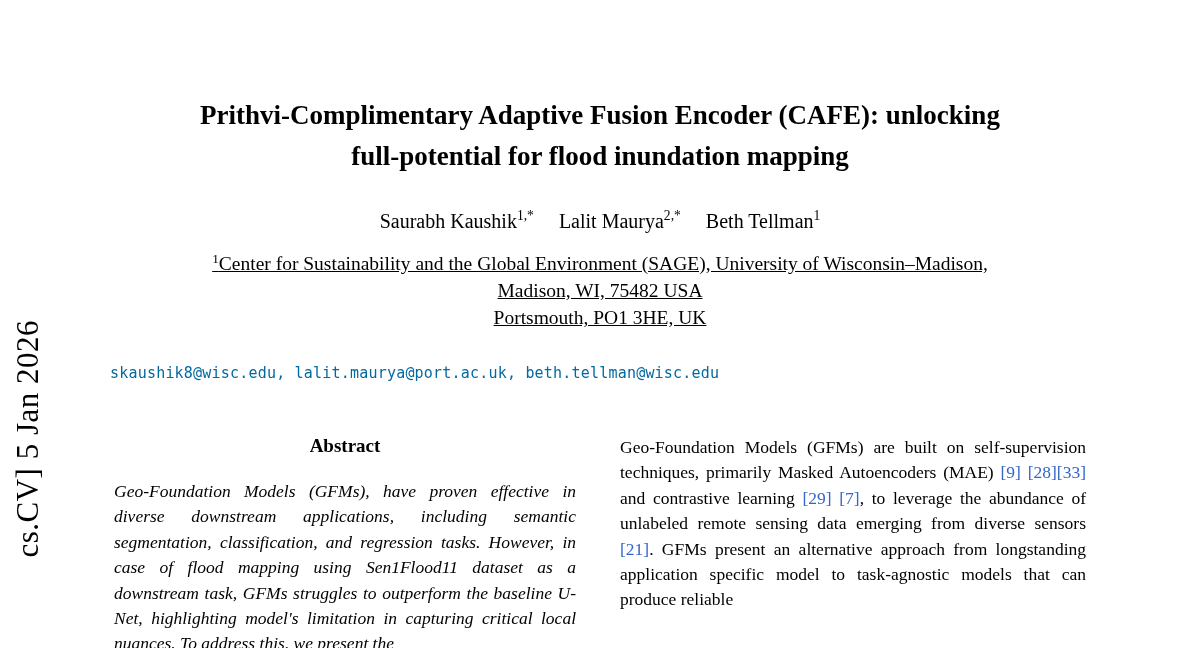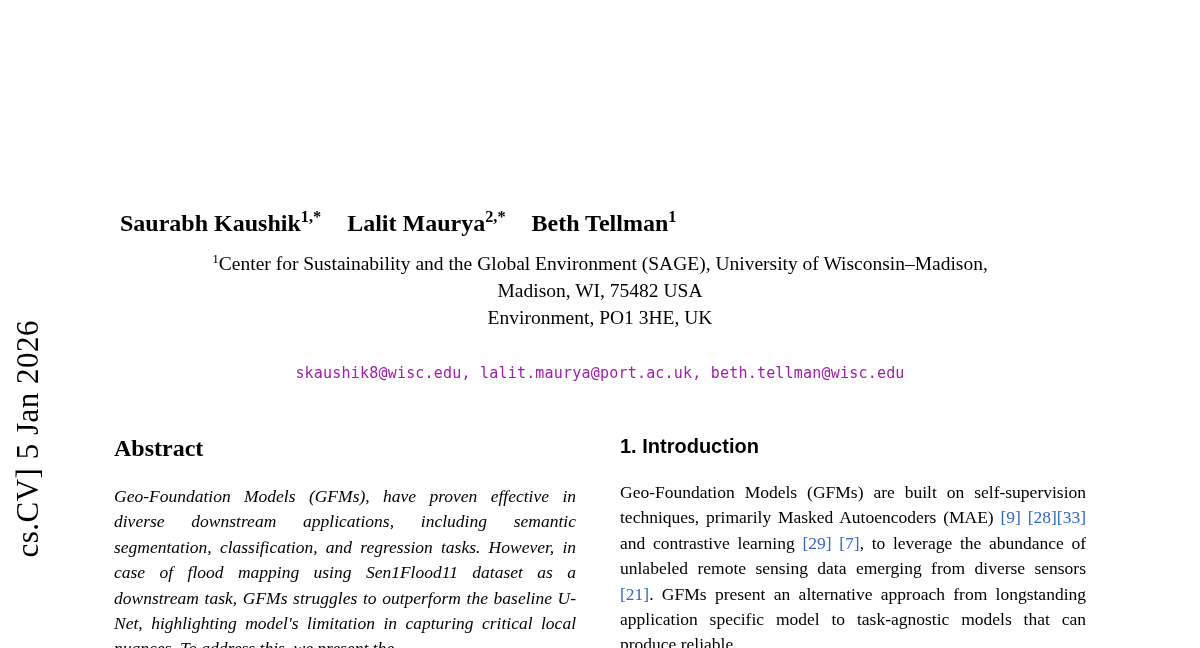--- a/index.html
+++ b/index.html
@@ -48,67 +48,65 @@
     font-weight: bold;
     font-size: 27px;
     line-height: 41px;
   }
 
   .authors {
     position: absolute;
     left: 110px;
     top: 210px;
     width: 980px;
-    text-align: left;
-    font-size: 24px;
-    font-weight: bold;
+    text-align: center;
+    font-size: 20px;
   }
   .authors .author { margin: 0 10px; white-space: nowrap; }
   sup { font-size: 0.68em; vertical-align: super; line-height: 0; }
 
   .affiliations {
     position: absolute;
     left: 105px;
     top: 250px;
     width: 990px;
     text-align: center;
     font-size: 19.5px;
     line-height: 27px;
   }
-  .affil-line { display: block; }
+  .affil-line { display: block; text-decoration: underline; }
 
   .emails {
     position: absolute;
     left: 110px;
     top: 364px;
     width: 980px;
-    text-align: center;
     font-family: "DejaVu Sans Mono", monospace;
     font-size: 15px;
     letter-spacing: 0.2px;
-    color: #a21caf;
+    color: #0369a1;
   }
 
   .col-left {
     position: absolute;
     left: 114px;
     top: 435px;
     width: 462px;
   }
   .col-right {
     position: absolute;
     left: 620px;
     top: 435px;
     width: 466px;
   }
 
   .abstract-head {
-    text-align: left;
+    text-align: center;
     font-weight: bold;
-    font-size: 24px;
+    font-size: 19px;
     margin: 0 0 22px 0;
     font-family: Liberation Serif, serif;
   }
   .abstract-body {
     font-style: italic;
     font-size: 17.5px;
     line-height: 25.4px;
     text-align: justify;
     text-justify: inter-word;
     margin: 0;
@@ -129,38 +127,41 @@
   }
   .cite { color: #3366cc; }
 </style>
 </head>
 <body>
 
 <div class="page">
 
   <div class="arxiv-stamp">cs.CV]  5 Jan 2026</div>
 
+  <div class="title">
+    <span>Prithvi-Complimentary Adaptive Fusion Encoder (CAFE): unlocking</span><br>
+    <span>full-potential for flood inundation mapping</span>
+  </div>
 
   <div class="authors">
     <span class="author"><span>Saurabh Kaushik</span><sup>1,*</sup></span>
     <span class="author"><span>Lalit Maurya</span><sup>2,*</sup></span>
     <span class="author"><span>Beth Tellman</span><sup>1</sup></span>
   </div>
 
   <div class="affiliations">
     <span class="affil-line"><sup>1</sup><span>Center for Sustainability and the Global Environment (SAGE), University of Wisconsin–Madison,</span></span>
     <span class="affil-line">Madison, WI, 75482 USA</span>
-    <span class="affil-line">Environment, PO1 3HE, UK</span>
+    <span class="affil-line">Portsmouth, PO1 3HE, UK</span>
   </div>
 
   <div class="emails">skaushik8@wisc.edu, lalit.maurya@port.ac.uk, beth.tellman@wisc.edu</div>
 
   <div class="col-left">
     <div class="abstract-head">Abstract</div>
     <p class="abstract-body">Geo-Foundation Models (GFMs), have proven effective in diverse downstream applications, including semantic segmentation, classification, and regression tasks. However, in case of flood mapping using Sen1Flood11 dataset as a downstream task, GFMs struggles to outperform the baseline U-Net, highlighting model's limitation in capturing critical local nuances. To address this, we present the</p>
   </div>
 
   <div class="col-right">
-    <div class="section-head">1. Introduction</div>
     <p class="section-body" id="intro-text"><span>Geo-Foundation Models (GFMs) are built on self-supervision techniques, primarily Masked Autoencoders (MAE) </span><span class="cite">[9]</span><span> </span><span class="cite">[28]</span><span class="cite">[33]</span><span> and contrastive learning </span><span class="cite">[29]</span><span> </span><span class="cite">[7]</span><span>, to leverage the abundance of unlabeled remote sensing data emerging from diverse sensors </span><span class="cite">[21]</span><span>. GFMs present an alternative approach from longstanding application specific model to task-agnostic models that can produce reliable</span></p>
   </div>
 
 </div>
 
 </body></html>

